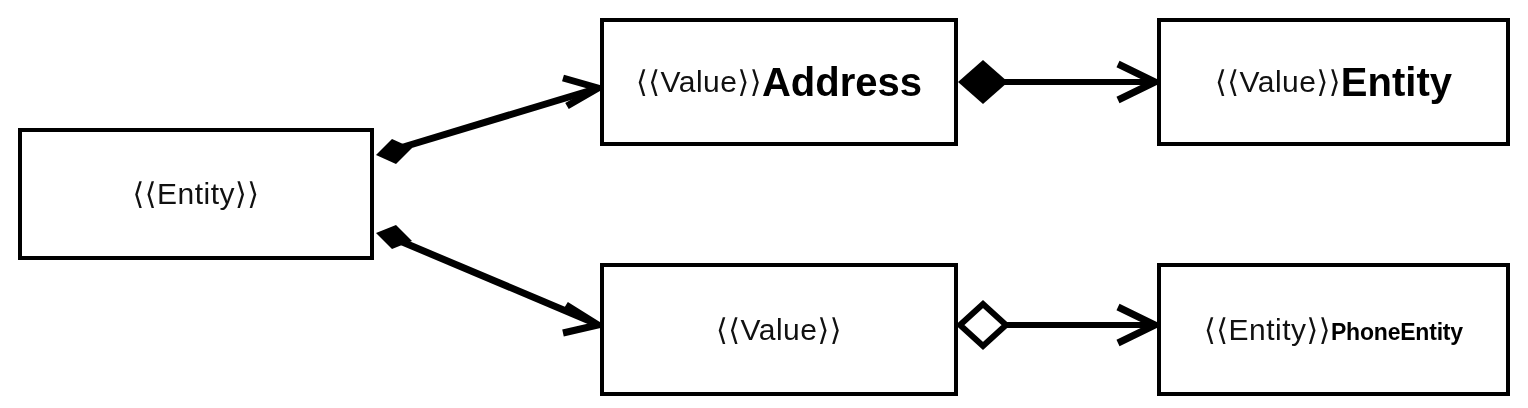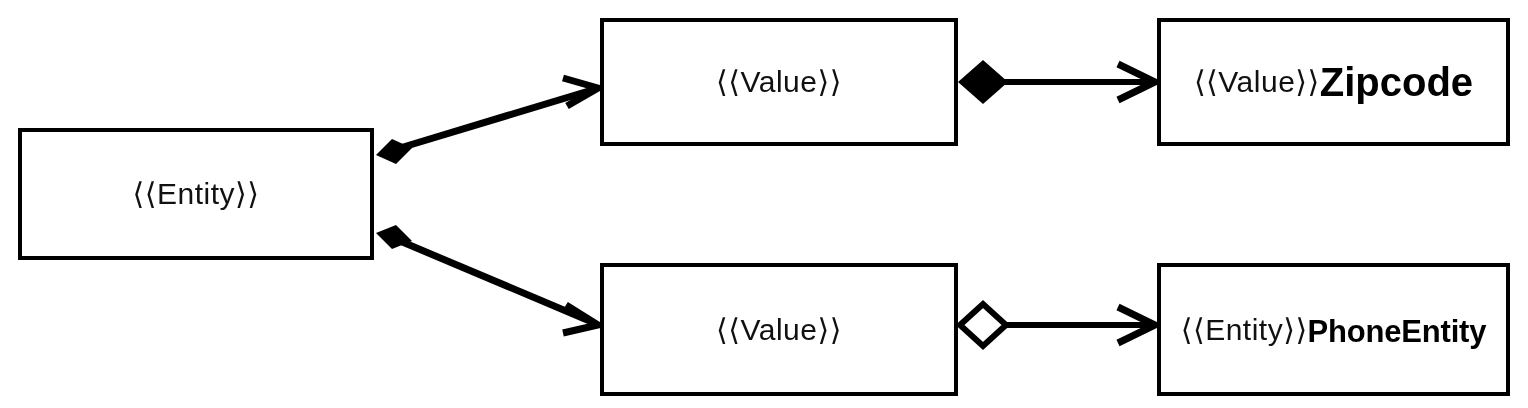--- a/index.html
+++ b/index.html
@@ -42,21 +42,21 @@
     font-family: "Liberation Sans", sans-serif;
     font-size: 40px;
     font-weight: 700;
     color: #000000;
     line-height: 1.08;
     white-space: nowrap;
     margin-top: 1px;
   }
   
   .nodename.compact {
-    font-size: 31px;
+    font-size: 23px;
     font-weight: 700;
     letter-spacing: -0.2px;
     margin-top: 5px;
   }
   
   #wires {
     position: absolute;
     left: 0;
     top: 0;
     width: 1528px;
@@ -96,25 +96,26 @@
       <path d="M 1118 307 L 1155 325 L 1118 343" fill="none" stroke="#000" stroke-width="7" stroke-linecap="butt" stroke-linejoin="miter"></path>
     </g>
   </svg>
 
   <div class="node" id="node-member" style="left: 18px; top: 128px; width: 356px; height: 132px;">
     <div class="stereotype">⟨⟨Entity⟩⟩</div>
   </div>
 
   <div class="node" id="node-address" style="left: 600px; top: 18px; width: 358px; height: 128px;">
     <div class="stereotype">⟨⟨Value⟩⟩</div>
+    <div class="nodename">Address</div>
   </div>
 
   <div class="node" id="node-zipcode" style="left: 1157px; top: 18px; width: 353px; height: 128px;">
     <div class="stereotype">⟨⟨Value⟩⟩</div>
-    <div class="nodename">Zipcode</div>
+    <div class="nodename">Entity</div>
   </div>
 
   <div class="node" id="node-phonenumber" style="left: 600px; top: 263px; width: 358px; height: 133px;">
     <div class="stereotype">⟨⟨Value⟩⟩</div>
   </div>
 
   <div class="node" id="node-phoneentity" style="left: 1157px; top: 263px; width: 353px; height: 133px;">
     <div class="stereotype">⟨⟨Entity⟩⟩</div>
     <div class="nodename compact">PhoneEntity</div>
   </div>

